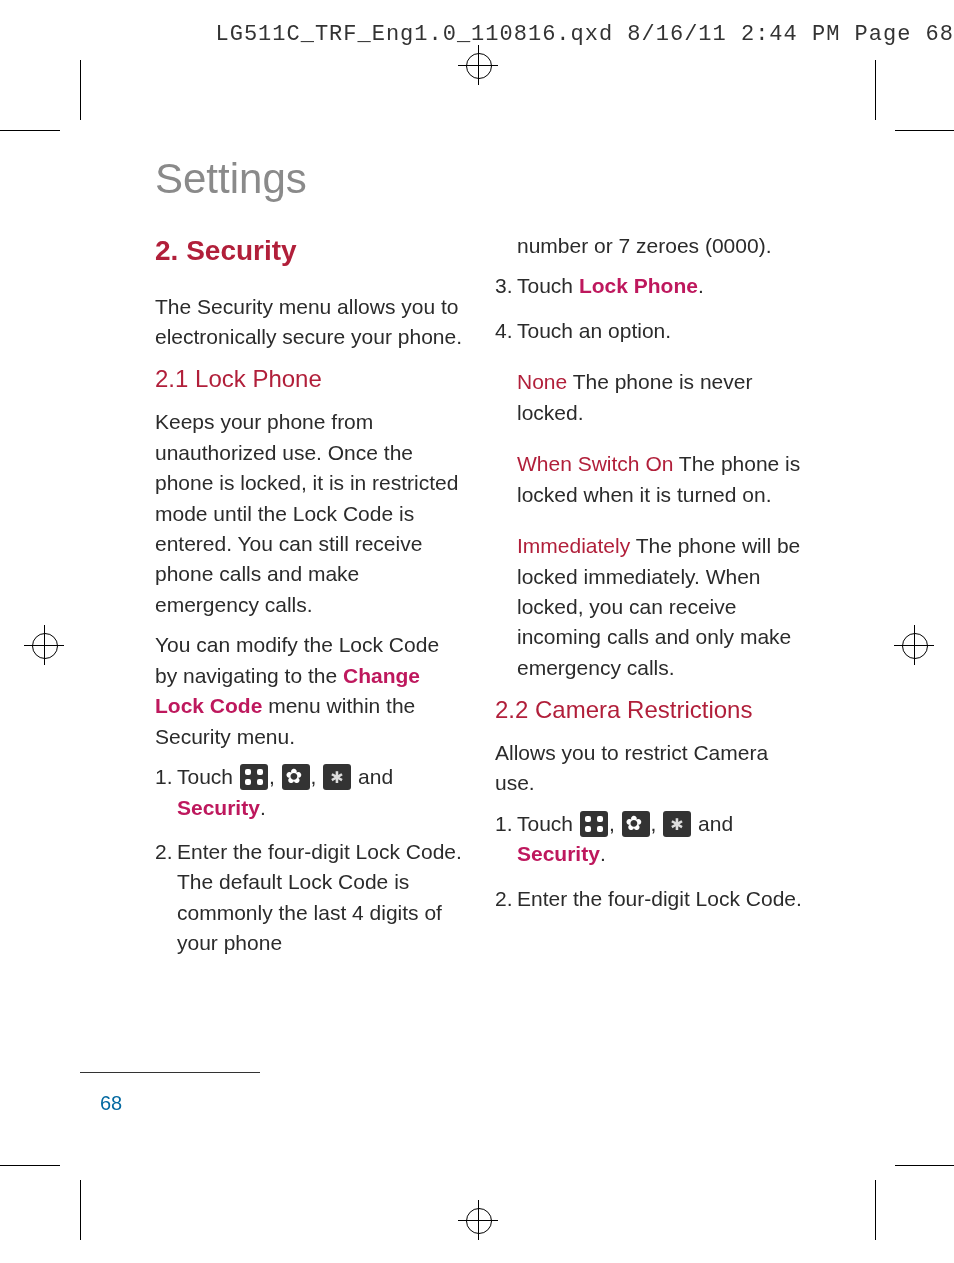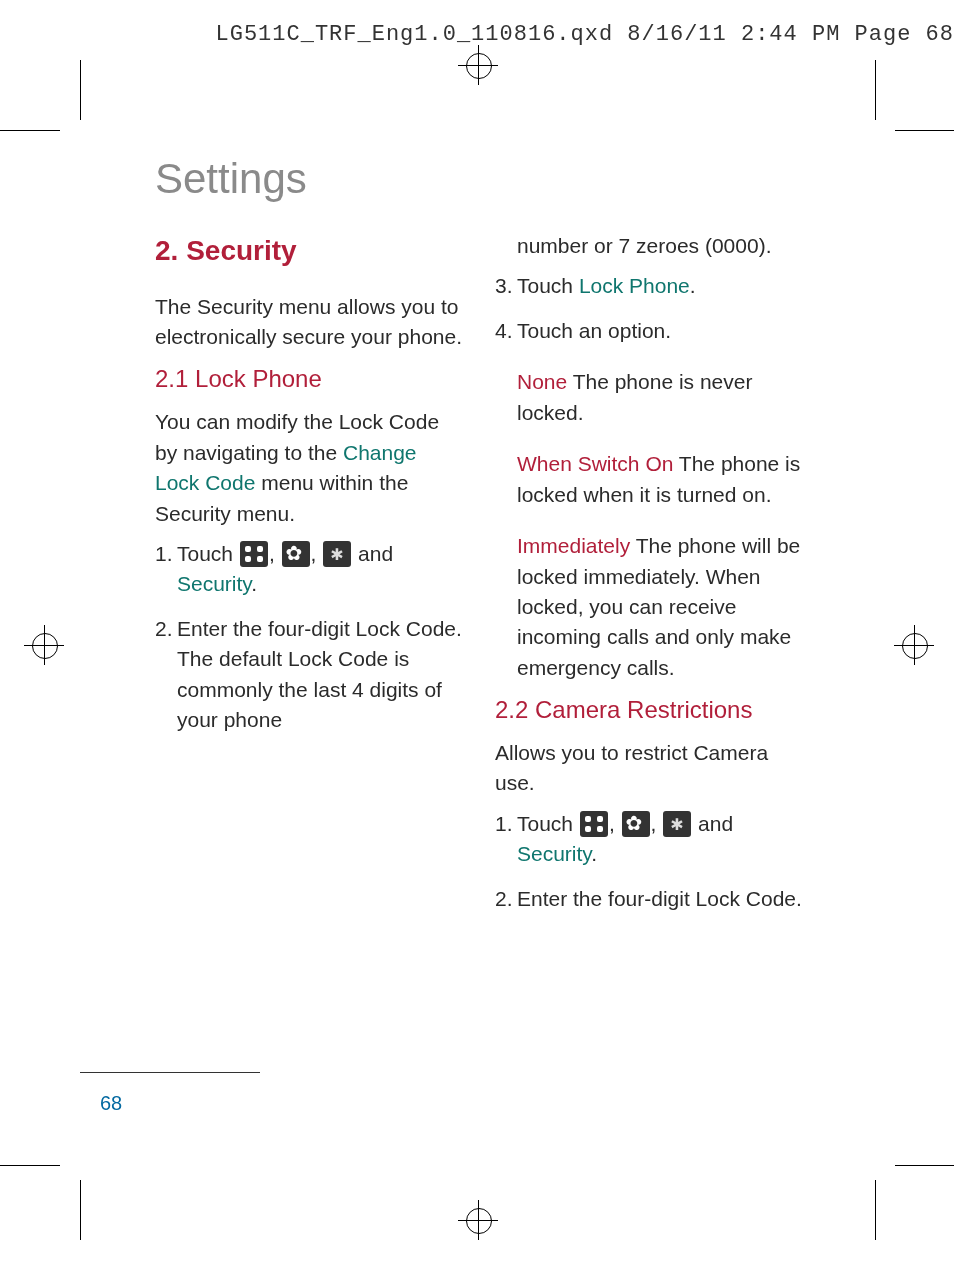--- a/index.html
+++ b/index.html
@@ -102,22 +102,22 @@
     font-weight: 400;
   }
   .para {
     margin: 0 0 10px 0;
   }
   .red {
     color: #b11f3a;
     font-weight: 500;
   }
   .bold {
-    font-weight: 400;
-    color: #0f766e;
+    font-weight: 700;
+    color: #be185d;
   }
   .step {
     display: flex;
     margin: 10px 0 14px 0;
   }
   .step-num {
     flex: 0 0 22px;
   }
   .step-body {
     flex: 1;
@@ -208,20 +208,21 @@
 <div class="page-area">
   <h1 class="page-title">Settings</h1>
 
   <div class="columns">
 
     <div class="col">
       <h2 class="section">2. Security</h2>
       <p class="para">The Security menu allows you to electronically secure your phone.</p>
 
       <h3 class="subsection">2.1 Lock Phone</h3>
+      <p class="para">Keeps your phone from unauthorized use. Once the phone is locked, it is in restricted mode until the Lock Code is entered. You can still receive phone calls and make emergency calls.</p>
       <p class="para">
         <span>You can modify the Lock Code by navigating to the </span><span class="bold">Change Lock Code</span><span> menu within the Security menu.</span>
       </p>
 
       <div class="step">
         <div class="step-num">1.</div>
         <div class="step-body">
           <span>Touch </span><span class="ico ico-apps"></span><span>, </span><span class="ico ico-gear"></span><span>, </span><span class="ico ico-tools"></span><span> and</span>
           <br>
           <span class="bold">Security</span><span>.</span>

